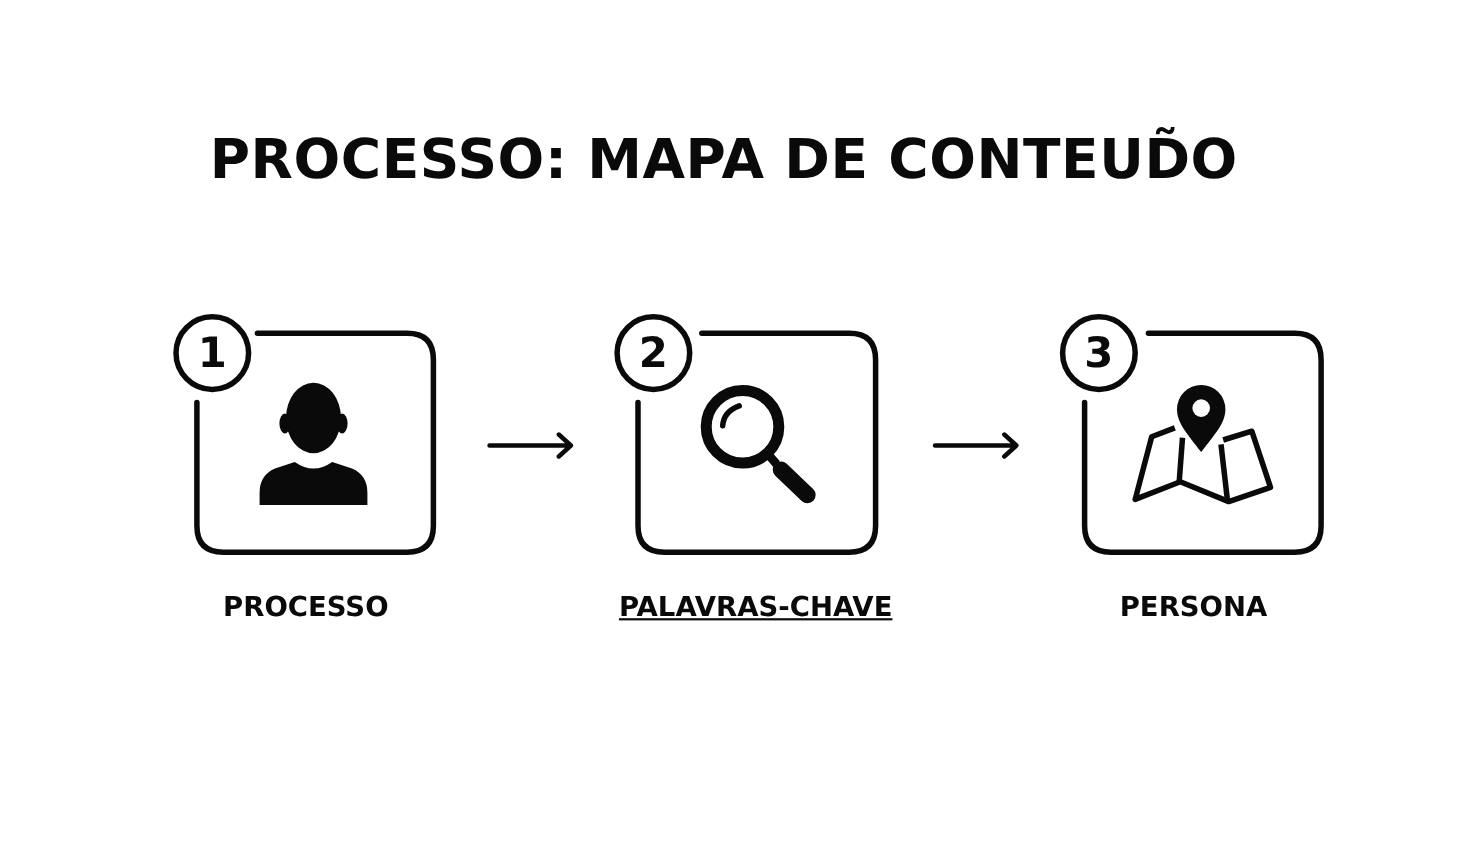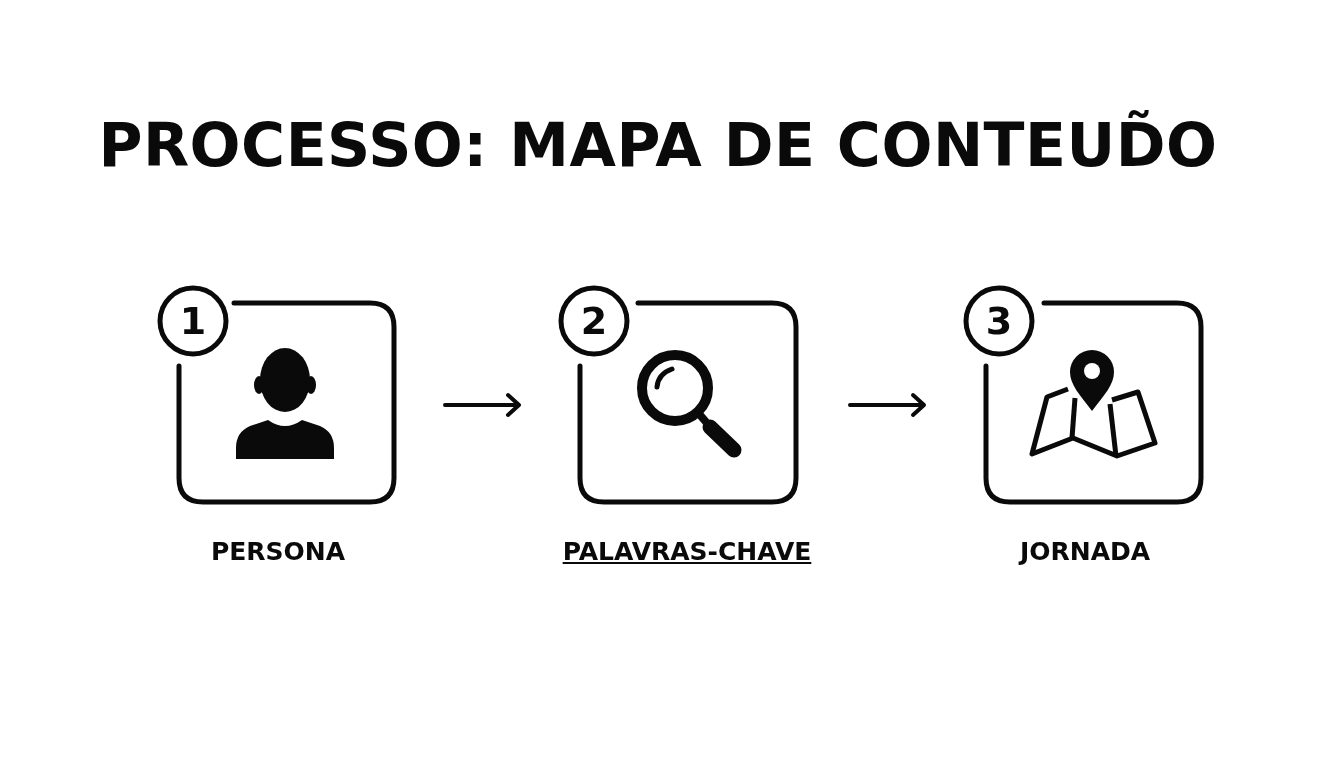--- a/index.html
+++ b/index.html
@@ -4,21 +4,21 @@
   <style>
     html, body { margin: 0; padding: 0; }
     body {
       width: 1344px; height: 768px; position: relative; overflow: hidden;
       background: #ffffff;
       font-family: "DejaVu Sans", "Liberation Sans", sans-serif;
       color: #0a0a0a;
     }
     .title {
       position: absolute; left: 0; width: 1316px; top: 110px;
-      text-align: center; font-weight: bold; font-size: 60px; letter-spacing: 0.5px;
+      text-align: center; font-weight: bold; font-size: 50px; letter-spacing: 0.5px;
       line-height: 70px; white-space: nowrap;
     }
     .step { position: absolute; }
     .step svg { position: absolute; left: 0; top: 0; overflow: visible; }
     .label {
       position: absolute; top: 535px; font-weight: bold; font-size: 25px;
       text-align: center; white-space: nowrap; line-height: 34px;
     }
     .arrow { position: absolute; }
   </style>
@@ -33,21 +33,21 @@
     <circle cx="43" cy="41" r="33" fill="#fff" stroke="#0a0a0a" stroke-width="5"></circle>
   </svg>
   <div style="position:absolute;left:10px;top:17px;width:66px;text-align:center;font-weight:bold;font-size:38px;line-height:48px;">1</div>
   <svg width="260" height="240">
     <ellipse cx="135" cy="100" rx="25" ry="32" fill="#0a0a0a"></ellipse>
     <ellipse cx="109" cy="105" rx="5" ry="9" fill="#0a0a0a"></ellipse>
     <ellipse cx="161" cy="105" rx="5" ry="9" fill="#0a0a0a"></ellipse>
     <path d="M118 140 Q135 152 152 140 L170 146 Q184 152 184 168 V179 H86 V168 Q86 152 100 146 Z" fill="#0a0a0a"></path>
   </svg>
 </div>
-<div class="label" style="left:178px;width:200px;">PERSONA</div>
+<div class="label" style="left:178px;width:200px;">PROCESSO</div>
 
 <svg class="arrow" style="left:440px;top:390px;" width="90" height="30">
   <path d="M5 15 H78 M68 5 L79 15 L68 25" fill="none" stroke="#0a0a0a" stroke-width="4" stroke-linecap="round" stroke-linejoin="round"></path>
 </svg>
 
 <div class="step" style="left:550px;top:280px;width:260px;height:240px;">
   <svg width="260" height="240">
     <path d="M88 23 H222 Q246 23 246 47 V198 Q246 222 222 222 H54 Q30 222 30 198 V86" fill="none" stroke="#0a0a0a" stroke-width="5" stroke-linecap="round"></path>
     <circle cx="44" cy="41" r="33" fill="#fff" stroke="#0a0a0a" stroke-width="5"></circle>
   </svg>
@@ -72,13 +72,13 @@
   </svg>
   <div style="position:absolute;left:11px;top:17px;width:66px;text-align:center;font-weight:bold;font-size:38px;line-height:48px;">3</div>
   <svg width="260" height="240">
     <path d="M113 109 L92 117 L77 174 L118 158 L162 176 L200 163 L183 112 L157 120" fill="none" stroke="#0a0a0a" stroke-width="5" stroke-linejoin="round"></path>
     <line x1="120" y1="118" x2="117" y2="158" stroke="#0a0a0a" stroke-width="5"></line>
     <line x1="155" y1="124" x2="161" y2="176" stroke="#0a0a0a" stroke-width="5"></line>
     <path d="M137 131 C125 115 115 105 115 92 A22 22 0 0 1 159 92 C159 105 149 115 137 131 Z" fill="#0a0a0a"></path>
     <circle cx="137" cy="91" r="8" fill="#fff"></circle>
   </svg>
 </div>
-<div class="label" style="left:985px;width:200px;">JORNADA</div>
+<div class="label" style="left:985px;width:200px;">PERSONA</div>
 
 </body></html>

